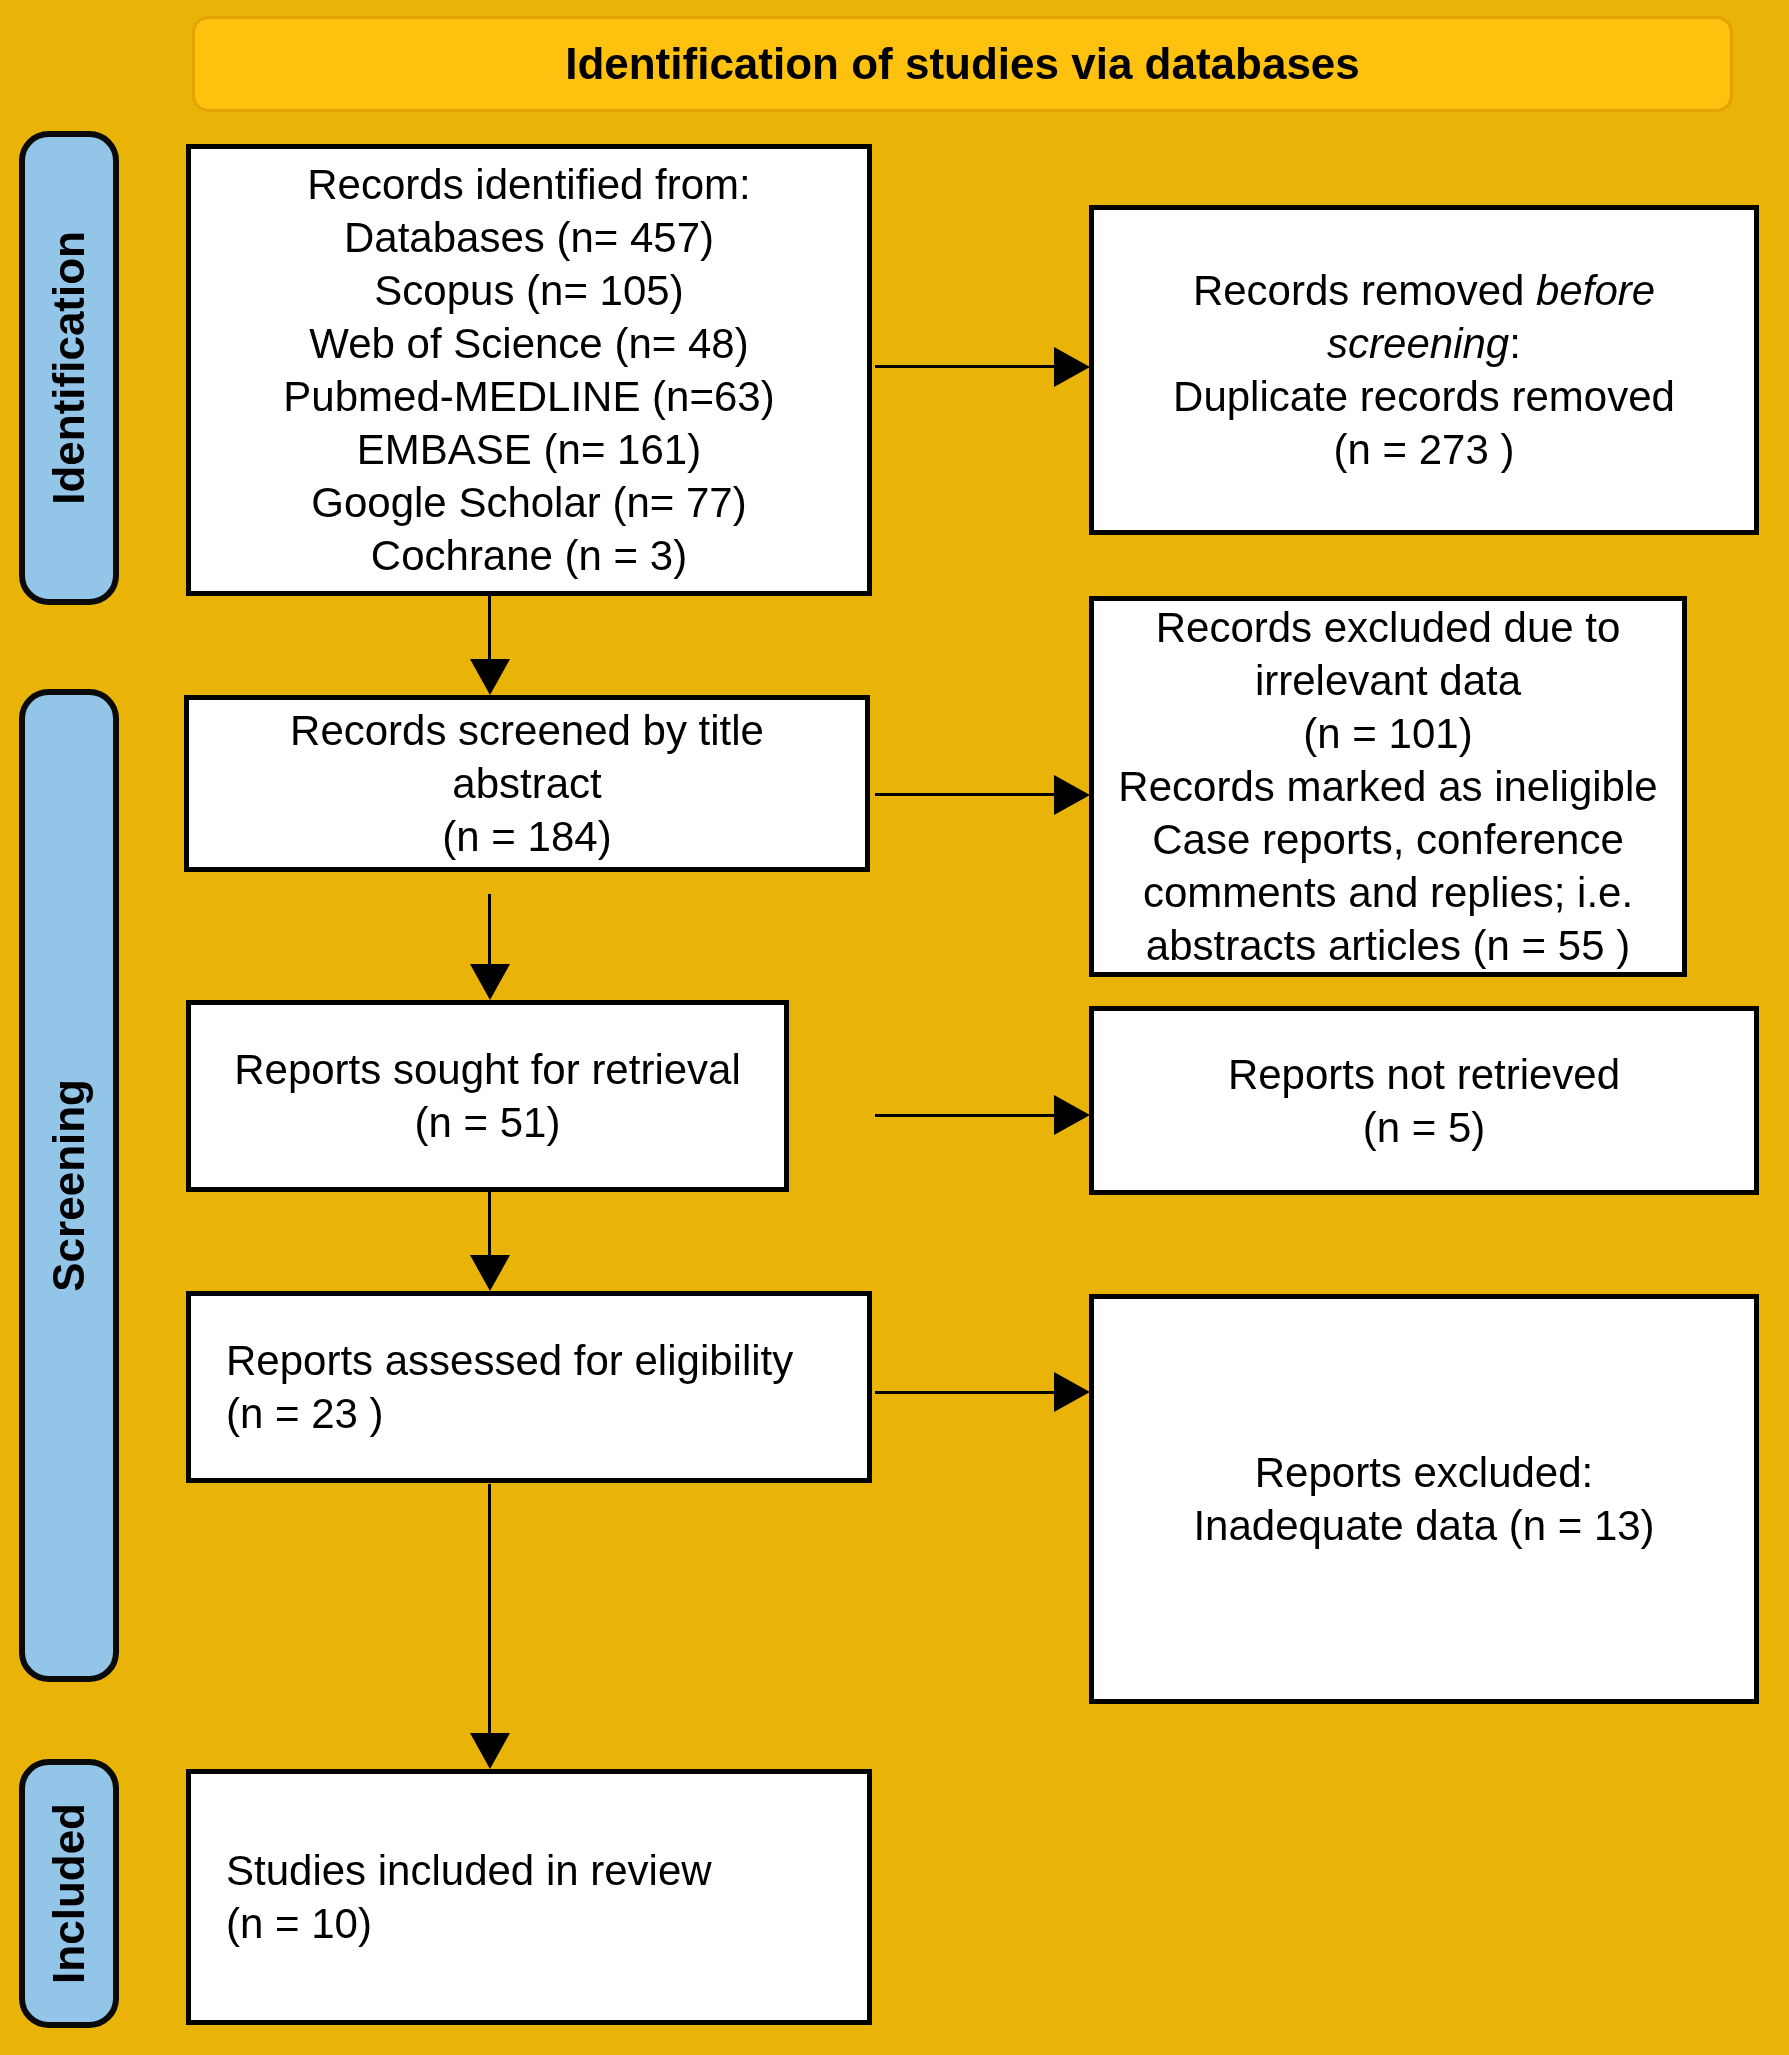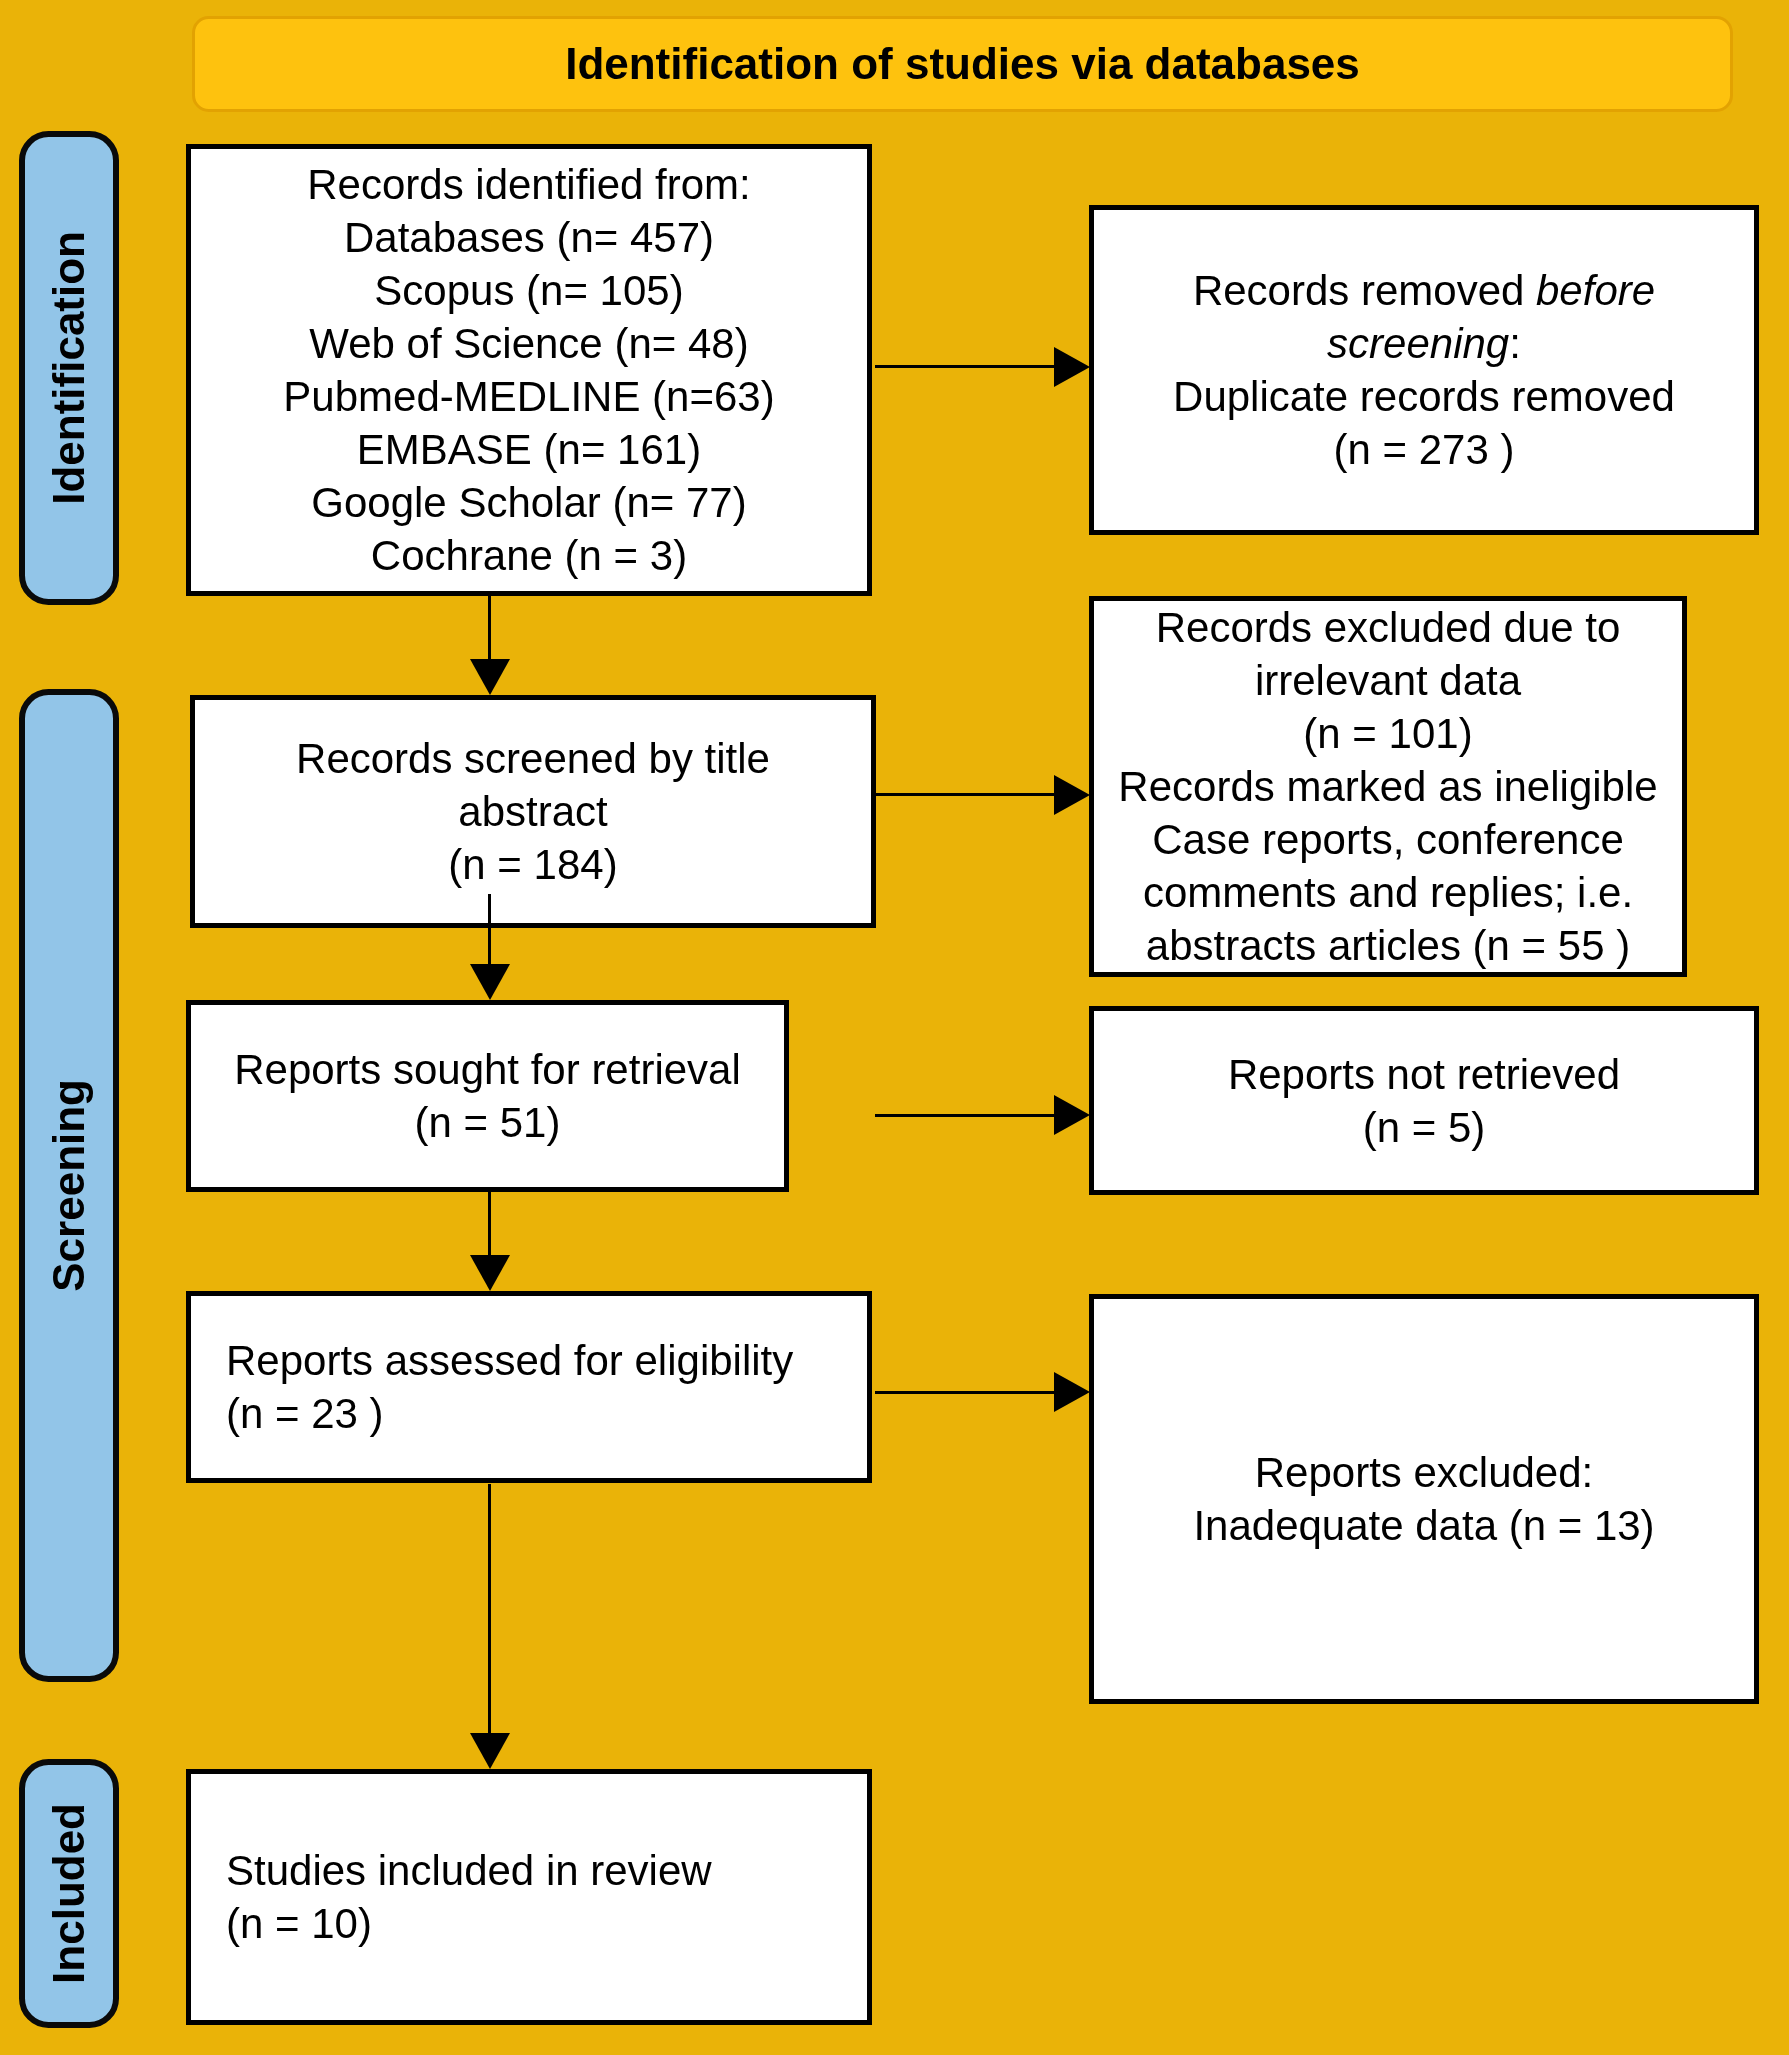--- a/index.html
+++ b/index.html
@@ -66,21 +66,21 @@
     <div class="line">Records identified from:</div>
     <div class="line">Databases (n= 457)</div>
     <div class="line">Scopus (n= 105)</div>
     <div class="line">Web of Science (n= 48)</div>
     <div class="line">Pubmed-MEDLINE (n=63)</div>
     <div class="line">EMBASE (n= 161)</div>
     <div class="line">Google Scholar (n= 77)</div>
     <div class="line">Cochrane (n = 3)</div>
   </div>
 
-  <div class="box center" style="left:190px;top:695px;width:686px;height:233px;">
+  <div class="box center" style="left:184px;top:695px;width:686px;height:177px;">
     <div class="line">Records screened by title</div>
     <div class="line">abstract</div>
     <div class="line">(n = 184)</div>
   </div>
 
   <div class="box center" style="left:186px;top:1000px;width:603px;height:192px;">
     <div class="line">Reports sought for retrieval</div>
     <div class="line">(n = 51)</div>
   </div>
 

